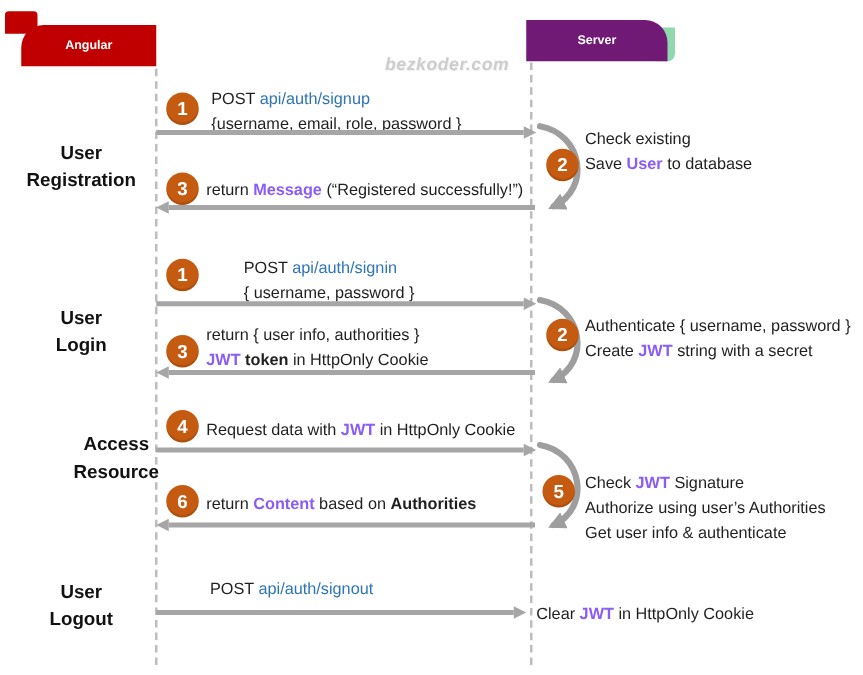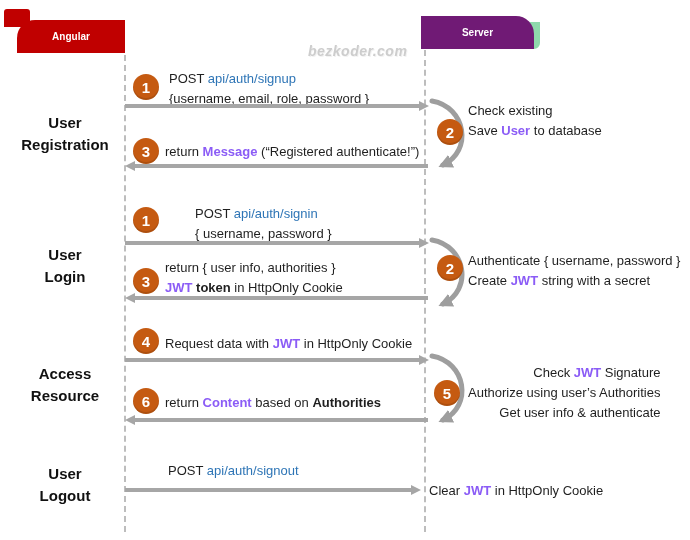--- a/index.html
+++ b/index.html
@@ -83,21 +83,21 @@
   <div class="lifeline" style="left:424px;top:50px;height:482px;"></div>
 
   <div class="section-label" style="top:112px;">
     <div>User</div>
     <div>Registration</div>
   </div>
   <div class="section-label" style="top:244px;">
     <div>User</div>
     <div>Login</div>
   </div>
-  <div class="section-label" style="top:363px;">
+  <div class="section-label" style="top:345px;padding-left:28px;">
     <div>Access</div>
     <div>Resource</div>
   </div>
   <div class="section-label" style="top:463px;">
     <div>User</div>
     <div>Logout</div>
   </div>
 
   <div class="badge" style="left:133px;top:74px;">1</div>
   <div class="msg-text" style="left:169px;top:69px;">
@@ -112,21 +112,21 @@
     <path d="M6 4 C40 10 47 54 17 68" fill="none" stroke="#9E9E9E" stroke-width="5" stroke-linecap="round" marker-end="url(#ah)"></path>
   </svg>
   <div class="badge" style="left:437px;top:119px;">2</div>
   <div class="msg-text" style="left:468px;top:101px;">
     <div><span>Check existing</span></div>
     <div><span>Save </span><span class="seg-green">User</span><span> to database</span></div>
   </div>
 
   <div class="badge" style="left:133px;top:138px;">3</div>
   <div class="msg-text" style="left:165px;top:142px;">
-    <div><span>return </span><span class="seg-green">Message</span><span> (“Registered authenticate!”)</span></div>
+    <div><span>return </span><span class="seg-green">Message</span><span> (“Registered successfully!”)</span></div>
   </div>
   <div class="arrow" style="left:135px;top:164px;width:293px;">
     <span class="head-left"></span>
   </div>
 
   <div class="badge" style="left:133px;top:207px;">1</div>
   <div class="msg-text" style="left:165px;top:204px;margin-left:30px;">
     <div><span>POST </span><span class="seg-blue">api/auth/signin</span></div>
     <div><span>{ username, password }</span></div>
   </div>
@@ -157,21 +157,21 @@
     <div><span>Request data with </span><span class="seg-green">JWT</span><span> in HttpOnly Cookie</span></div>
   </div>
   <div class="arrow" style="left:125px;top:358px;width:294px;">
     <span class="head-right"></span>
   </div>
 
   <svg class="self-arrow" style="left:426px;top:352px;" width="54" height="78" viewBox="0 0 54 78">
     <path d="M6 4 C40 10 47 54 17 68" fill="none" stroke="#9E9E9E" stroke-width="5" stroke-linecap="round" marker-end="url(#ah)"></path>
   </svg>
   <div class="badge" style="left:434px;top:380px;">5</div>
-  <div class="msg-text" style="left:468px;top:363px;text-align:right;">
+  <div class="msg-text" style="left:468px;top:376px;">
     <div><span>Check </span><span class="seg-green">JWT</span><span> Signature</span></div>
     <div><span>Authorize using user’s Authorities</span></div>
     <div><span>Get user info &amp; authenticate</span></div>
   </div>
 
   <div class="badge" style="left:133px;top:388px;">6</div>
   <div class="msg-text" style="left:165px;top:393px;">
     <div><span>return </span><span class="seg-green">Content</span><span> based on </span><span class="seg-bold">Authorities</span></div>
   </div>
   <div class="arrow" style="left:135px;top:418px;width:293px;">

